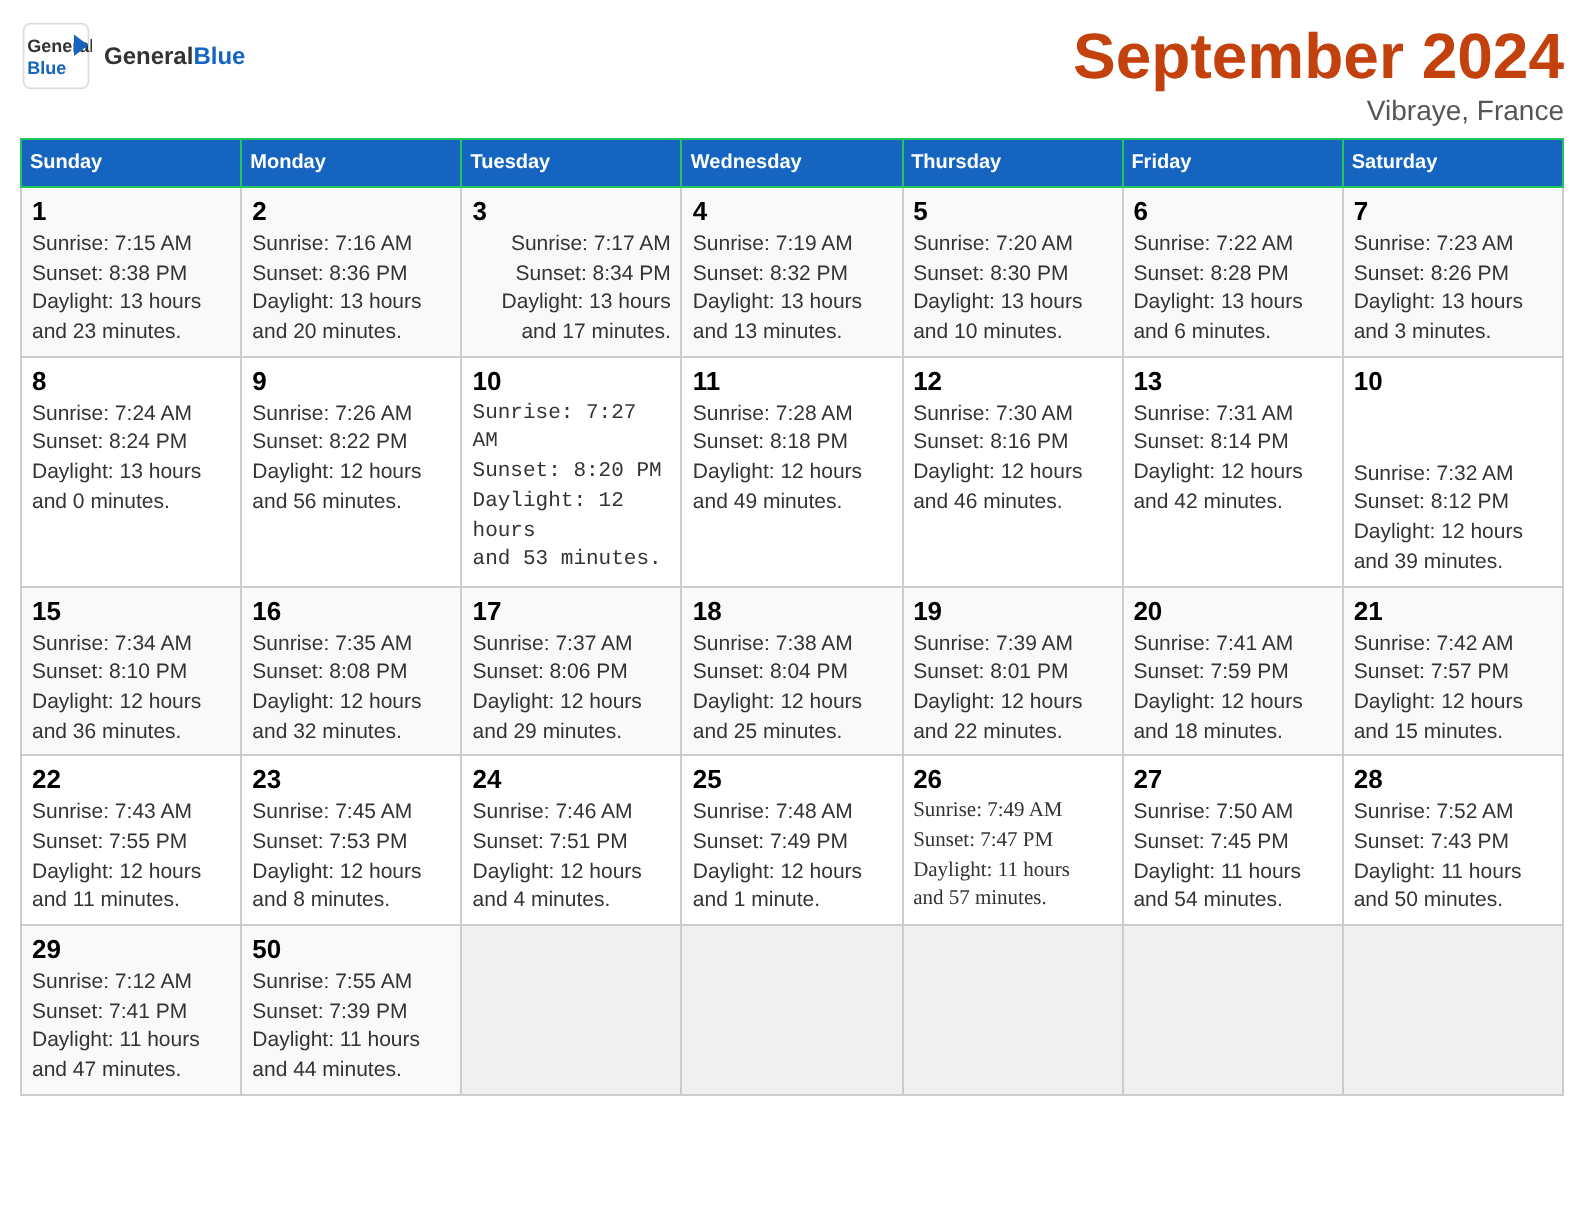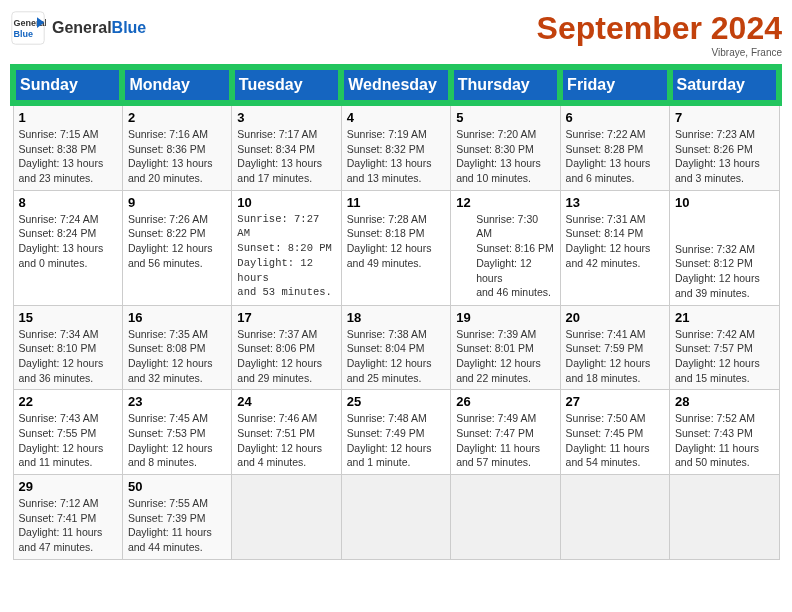--- a/index.html
+++ b/index.html
@@ -25,36 +25,36 @@
       width: 36px;
       height: 36px;
     }
     .title-block { text-align: right; }
     .month-title {
       font-size: 32px;
       font-weight: bold;
       color: #c2410c;
     }
     .subtitle {
-      font-size: 10px;
+      font-size: 14px;
       color: #555;
     }
     table {
       width: 100%;
       border-collapse: collapse;
       font-size: 11px;
     }
     thead tr th {
       background-color: #1565c0;
       color: #fff;
       padding: 6px 4px;
       text-align: left;
-      font-size: 16px;
+      font-size: 10px;
       font-weight: bold;
-      border: 6px solid #22c55e;
+      border: 1px solid #22c55e;
     }
     tbody tr td {
       border: 1px solid #ccc;
       vertical-align: top;
       padding: 4px 5px;
       background: #fff;
       width: calc(100%/7);
       min-height: 70px;
       height: 80px;
     }
@@ -77,21 +77,21 @@
 
 <div class="header">
   <div class="logo">
     <svg class="logo-icon" viewBox="0 0 40 40">
       <rect x="2" y="2" width="36" height="36" rx="4" fill="#fff" stroke="#ddd" stroke-width="1"></rect>
       <text x="4" y="18" font-size="10" font-weight="bold" fill="#333">General</text>
       <text x="4" y="30" font-size="10" font-weight="bold" fill="#1565c0">Blue</text>
       <polygon points="30,8 38,14 30,20" fill="#1565c0"></polygon>
     </svg>
     <div>
-      <div style="font-size:16px; font-weight:bold; color:#333;">
+      <div style="font-size:12px; font-weight:bold; color:#333;">
         <span style="color:#333;">General</span><span style="color:#1565c0;">Blue</span>
       </div>
     </div>
   </div>
   <div class="title-block">
     <div class="month-title">September 2024</div>
     <div class="subtitle">Vibraye, France</div>
   </div>
 </div>
 
@@ -118,21 +118,21 @@
         </td>
         <td>
           <span class="day-num">2</span>
           <div class="day-info" style="white-space: pre-line;">Sunrise: 7:16 AM
 Sunset: 8:36 PM
 Daylight: 13 hours
 and 20 minutes.</div>
         </td>
         <td>
           <span class="day-num">3</span>
-          <div class="day-info" style="white-space: pre-line;">Sunrise: 7:17 AM
+          <div class="day-info" style="white-space: pre-line; text-align: right;">Sunrise: 7:17 AM
 Sunset: 8:34 PM
 Daylight: 13 hours
 and 17 minutes.</div>
         </td>
         <td>
           <span class="day-num">4</span>
           <div class="day-info" style="white-space: pre-line;">Sunrise: 7:19 AM
 Sunset: 8:32 PM
 Daylight: 13 hours
 and 13 minutes.</div>
@@ -183,21 +183,21 @@
         </td>
         <td>
           <span class="day-num">11</span>
           <div class="day-info" style="white-space: pre-line;">Sunrise: 7:28 AM
 Sunset: 8:18 PM
 Daylight: 12 hours
 and 49 minutes.</div>
         </td>
         <td>
           <span class="day-num">12</span>
-          <div class="day-info" style="white-space: pre-line; margin-left: 20px;">Sunrise: 7:30 AM
+          <div class="day-info" style="white-space: pre-line;">Sunrise: 7:30 AM
 Sunset: 8:16 PM
 Daylight: 12 hours
 and 46 minutes.</div>
         </td>
         <td>
           <span class="day-num">13</span>
           <div class="day-info" style="white-space: pre-line;">Sunrise: 7:31 AM
 Sunset: 8:14 PM
 Daylight: 12 hours
 and 42 minutes.</div>
@@ -285,21 +285,21 @@
         </td>
         <td>
           <span class="day-num">25</span>
           <div class="day-info" style="white-space: pre-line;">Sunrise: 7:48 AM
 Sunset: 7:49 PM
 Daylight: 12 hours
 and 1 minute.</div>
         </td>
         <td>
           <span class="day-num">26</span>
-          <div class="day-info" style="white-space: pre-line;">Sunrise: 7:49 AM
+          <div class="day-info" style="white-space: pre-line; font-family: Liberation Serif, serif;">Sunrise: 7:49 AM
 Sunset: 7:47 PM
 Daylight: 11 hours
 and 57 minutes.</div>
         </td>
         <td>
           <span class="day-num">27</span>
           <div class="day-info" style="white-space: pre-line;">Sunrise: 7:50 AM
 Sunset: 7:45 PM
 Daylight: 11 hours
 and 54 minutes.</div>

